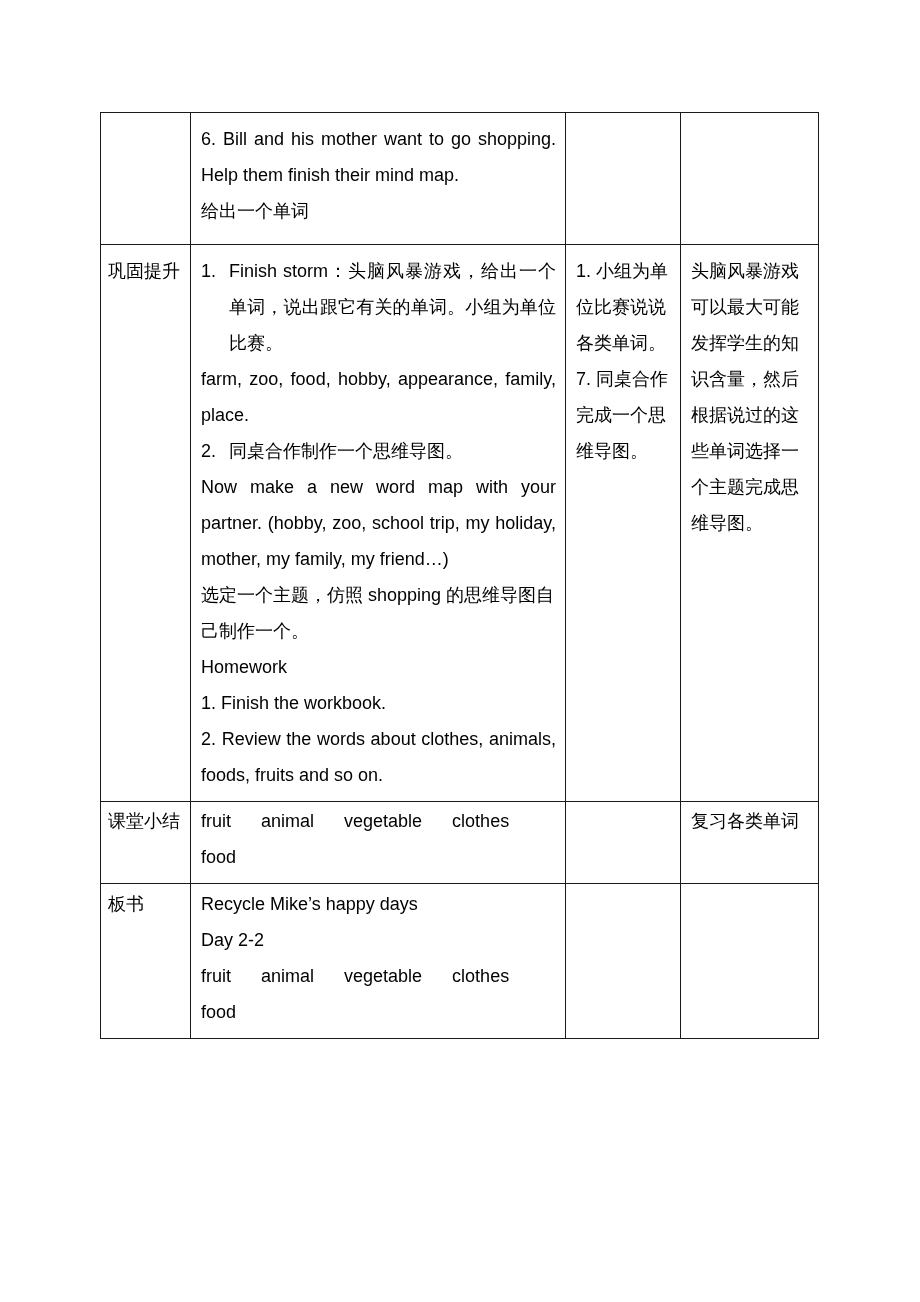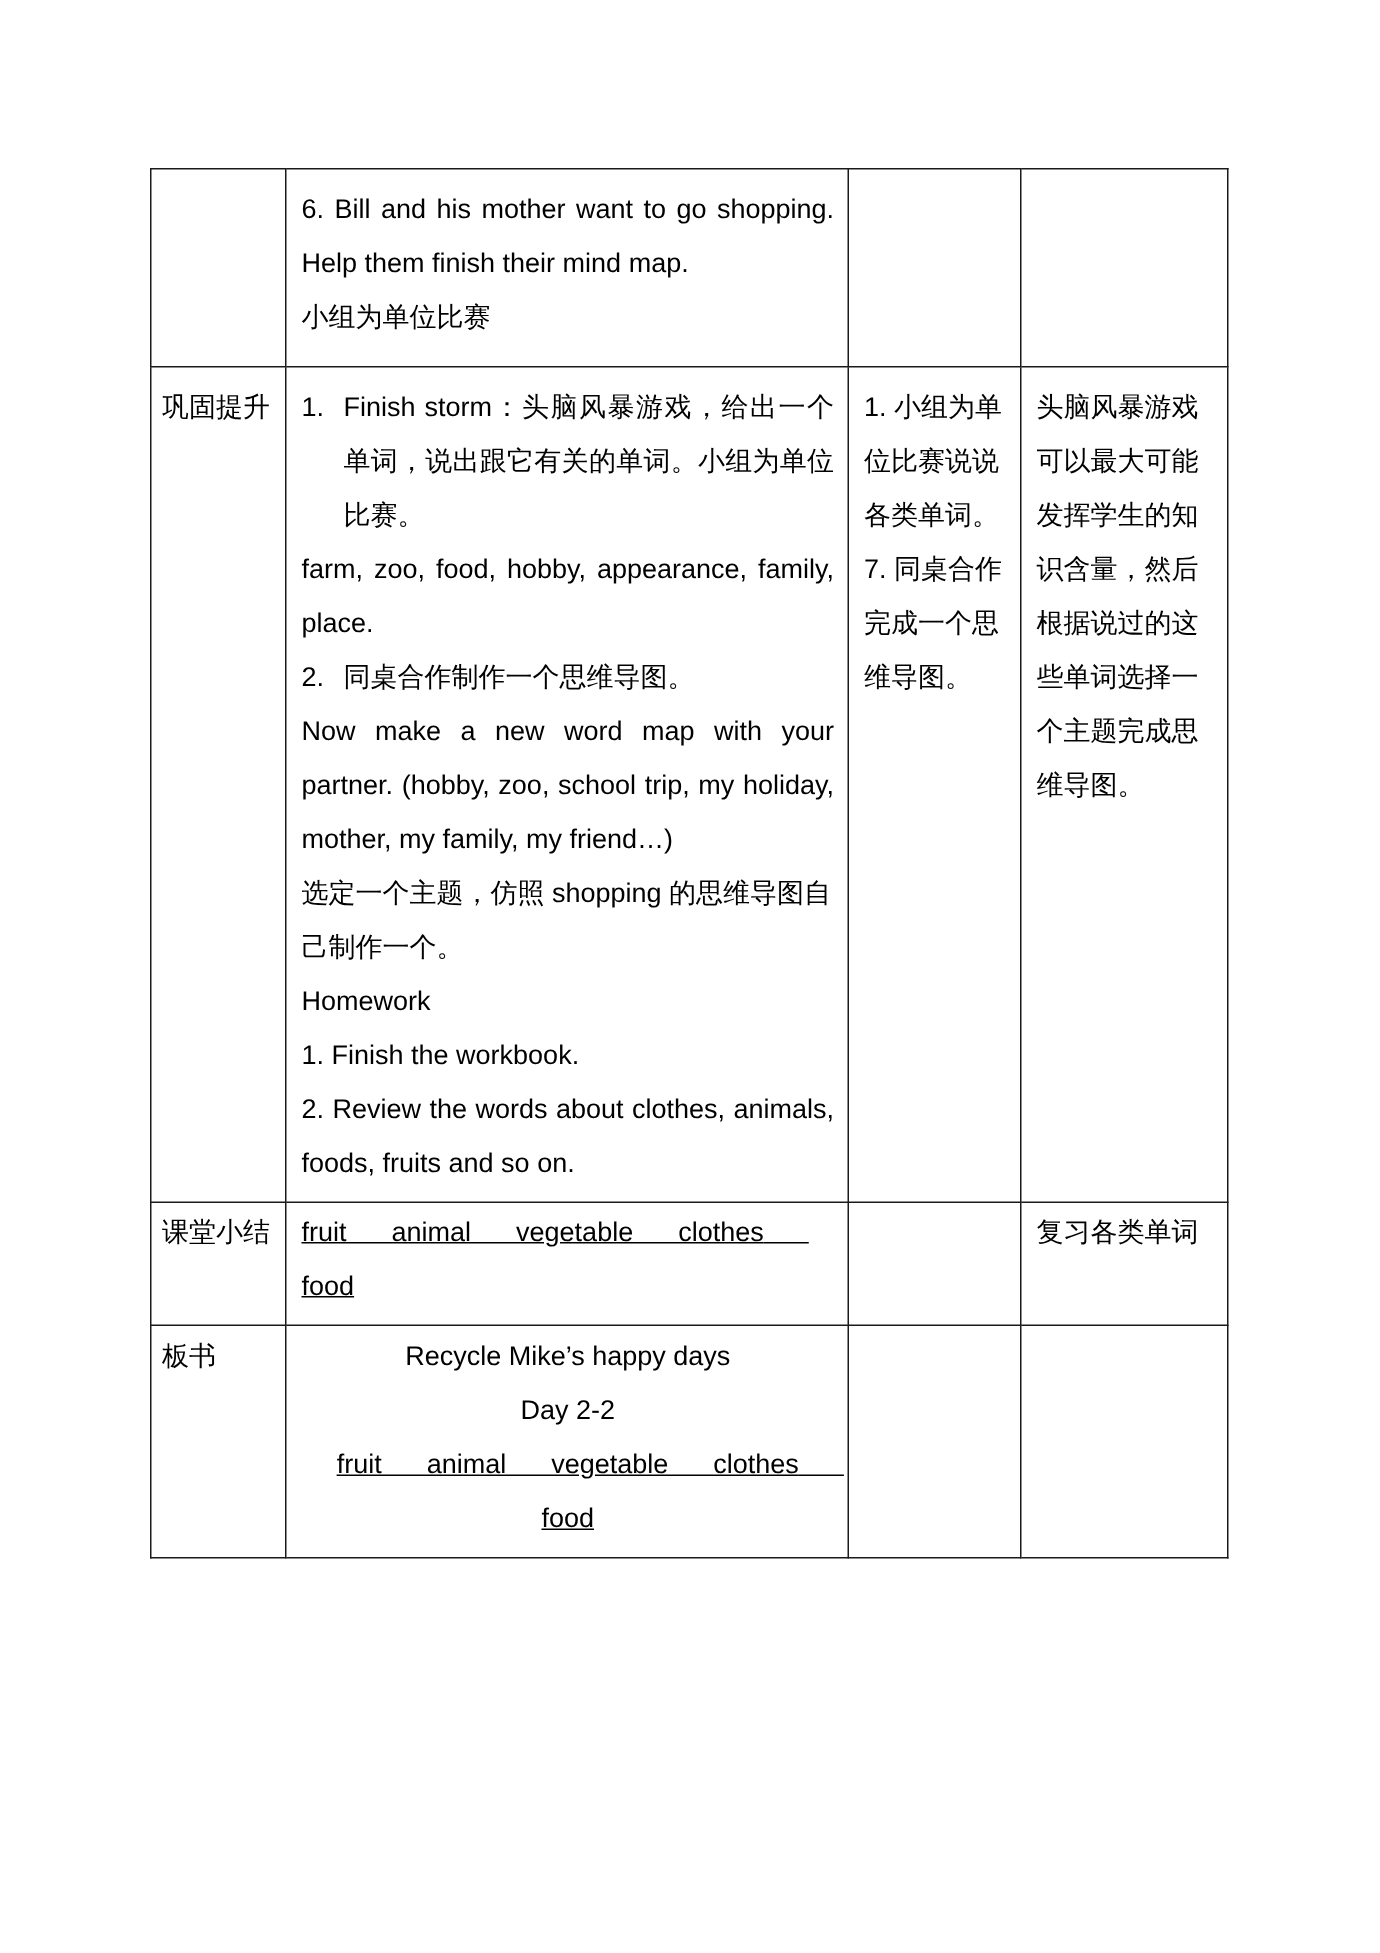--- a/index.html
+++ b/index.html
@@ -33,40 +33,40 @@
   }
   td.stage { padding-left: 7px; }
   tr.r1 td { height: 132px; }
   tr.r2 td { height: 507px; }
   tr.r3 td { height: 38px; padding-top: 1px; }
   tr.r4 td { height: 106px; padding-top: 2px; }
   p { margin: 0; }
   .en { text-align: justify; }
   .li { padding-left: 28px; }
   .li .num { display: inline-block; width: 28px; margin-left: -28px; }
-  .gap { white-space: pre-wrap; text-decoration: underline; }
-  .center { text-align: center; }
+  .gap { white-space: pre-wrap; }
+  .center { }
 </style>
 </head>
 <body>
 
 <table class="lesson">
   <colgroup>
     <col class="c1">
       <col class="c2">
       <col class="c3">
       <col class="c4">
   </colgroup>
 
   <tbody>
       <tr class="r1">
     <td class="stage"></td>
     <td>
       <p class="en">6. Bill and his mother want to go shopping. Help them finish their mind map.</p>
-      <p>小组为单位比赛</p>
+      <p>给出一个单词</p>
     </td>
     <td></td>
     <td></td>
   </tr>
 
   <tr class="r2">
     <td class="stage">
       <p>巩固提升</p>
     </td>
     <td>

